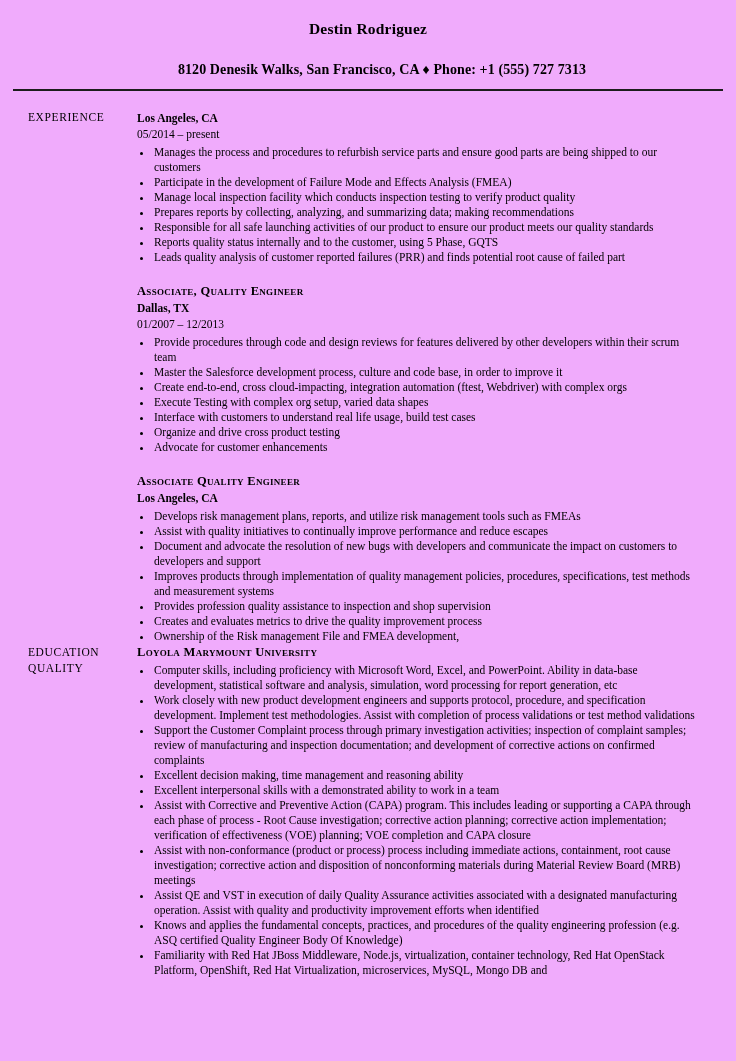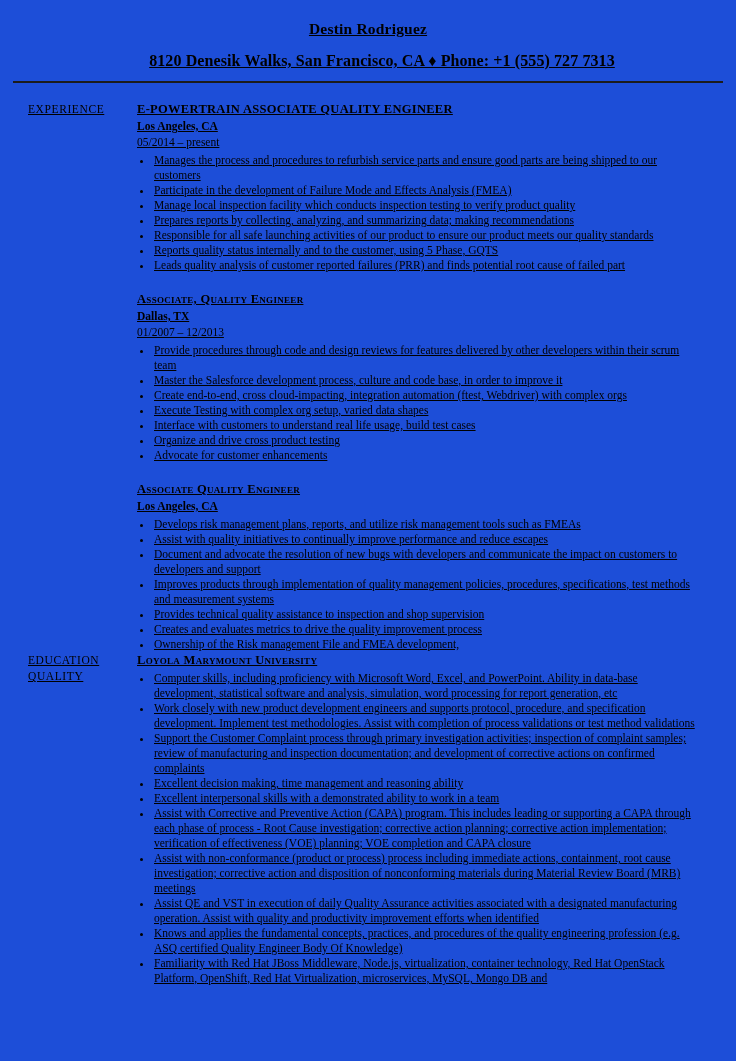--- a/index.html
+++ b/index.html
@@ -3,28 +3,27 @@
 <meta charset="utf-8">
 <style>
   * { margin: 0; padding: 0; box-sizing: border-box; }
   html, body { background: #ffffff; }
   body { font-family: "Liberation Serif", serif; color: #000; }
 
   .page {
     position: relative;
     width: 736px;
     height: 1061px;
-    background: #1d4ed8;
+    background: #f0abfc;
     overflow: hidden;
-    text-decoration: underline;
   }
 
   .header { text-align: center; padding-top: 20px; }
   .name { font-size: 15.5px; font-weight: bold; letter-spacing: 0.2px; }
-  .contact { font-size: 16px; font-weight: bold; margin-top: 14px; letter-spacing: 0.1px; padding-left: 28px; }
+  .contact { font-size: 14px; font-weight: bold; margin-top: 24px; letter-spacing: 0.1px; padding-left: 28px; }
 
   .rule { border-top: 2px solid #1c1c1c; margin: 11px 13px 0 13px; }
 
   .content { padding: 18px 38px 0 28px; }
 
   .section { display: grid; grid-template-columns: 109px 1fr; align-items: start; }
   .section-gap { }
   .section-label {
     font-size: 11.5px;
     letter-spacing: 0.6px;
@@ -70,21 +69,20 @@
   </header>
 
   <div class="rule"></div>
 
   <main class="content">
 
     <section class="section">
       <div class="section-label">EXPERIENCE</div>
       <div class="section-content">
   <article class="job">
-    <h3 class="job-title">E-POWERTRAIN ASSOCIATE QUALITY ENGINEER</h3>
     <div class="job-location">Los Angeles, CA</div>
     <div class="job-dates">05/2014 – present</div>
     <ul class="bullets">
               <li>Manages the process and procedures to refurbish service parts and ensure good parts are being shipped to our customers</li>
               <li>Participate in the development of Failure Mode and Effects Analysis (FMEA)</li>
               <li>Manage local inspection facility which conducts inspection testing to verify product quality</li>
               <li>Prepares reports by collecting, analyzing, and summarizing data; making recommendations</li>
               <li>Responsible for all safe launching activities of our product to ensure our product meets our quality standards</li>
               <li>Reports quality status internally and to the customer, using 5 Phase, GQTS</li>
               <li>Leads quality analysis of customer reported failures (PRR) and finds potential root cause of failed part</li>
@@ -107,21 +105,21 @@
   </article>
 
   <article class="job">
     <h3 class="job-title">Associate Quality Engineer</h3>
     <div class="job-location">Los Angeles, CA</div>
     <ul class="bullets">
               <li>Develops risk management plans, reports, and utilize risk management tools such as FMEAs</li>
               <li>Assist with quality initiatives to continually improve performance and reduce escapes</li>
               <li>Document and advocate the resolution of new bugs with developers and communicate the impact on customers to developers and support</li>
               <li>Improves products through implementation of quality management policies, procedures, specifications, test methods and measurement systems</li>
-              <li>Provides technical quality assistance to inspection and shop supervision</li>
+              <li>Provides profession quality assistance to inspection and shop supervision</li>
               <li>Creates and evaluates metrics to drive the quality improvement process</li>
               <li>Ownership of the Risk management File and FMEA development,</li>
             </ul>
   </article>
 </div>
     </section>
 
     <section class="section section-gap">
       <div class="section-label">EDUCATION</div>
       <div class="section-content">

